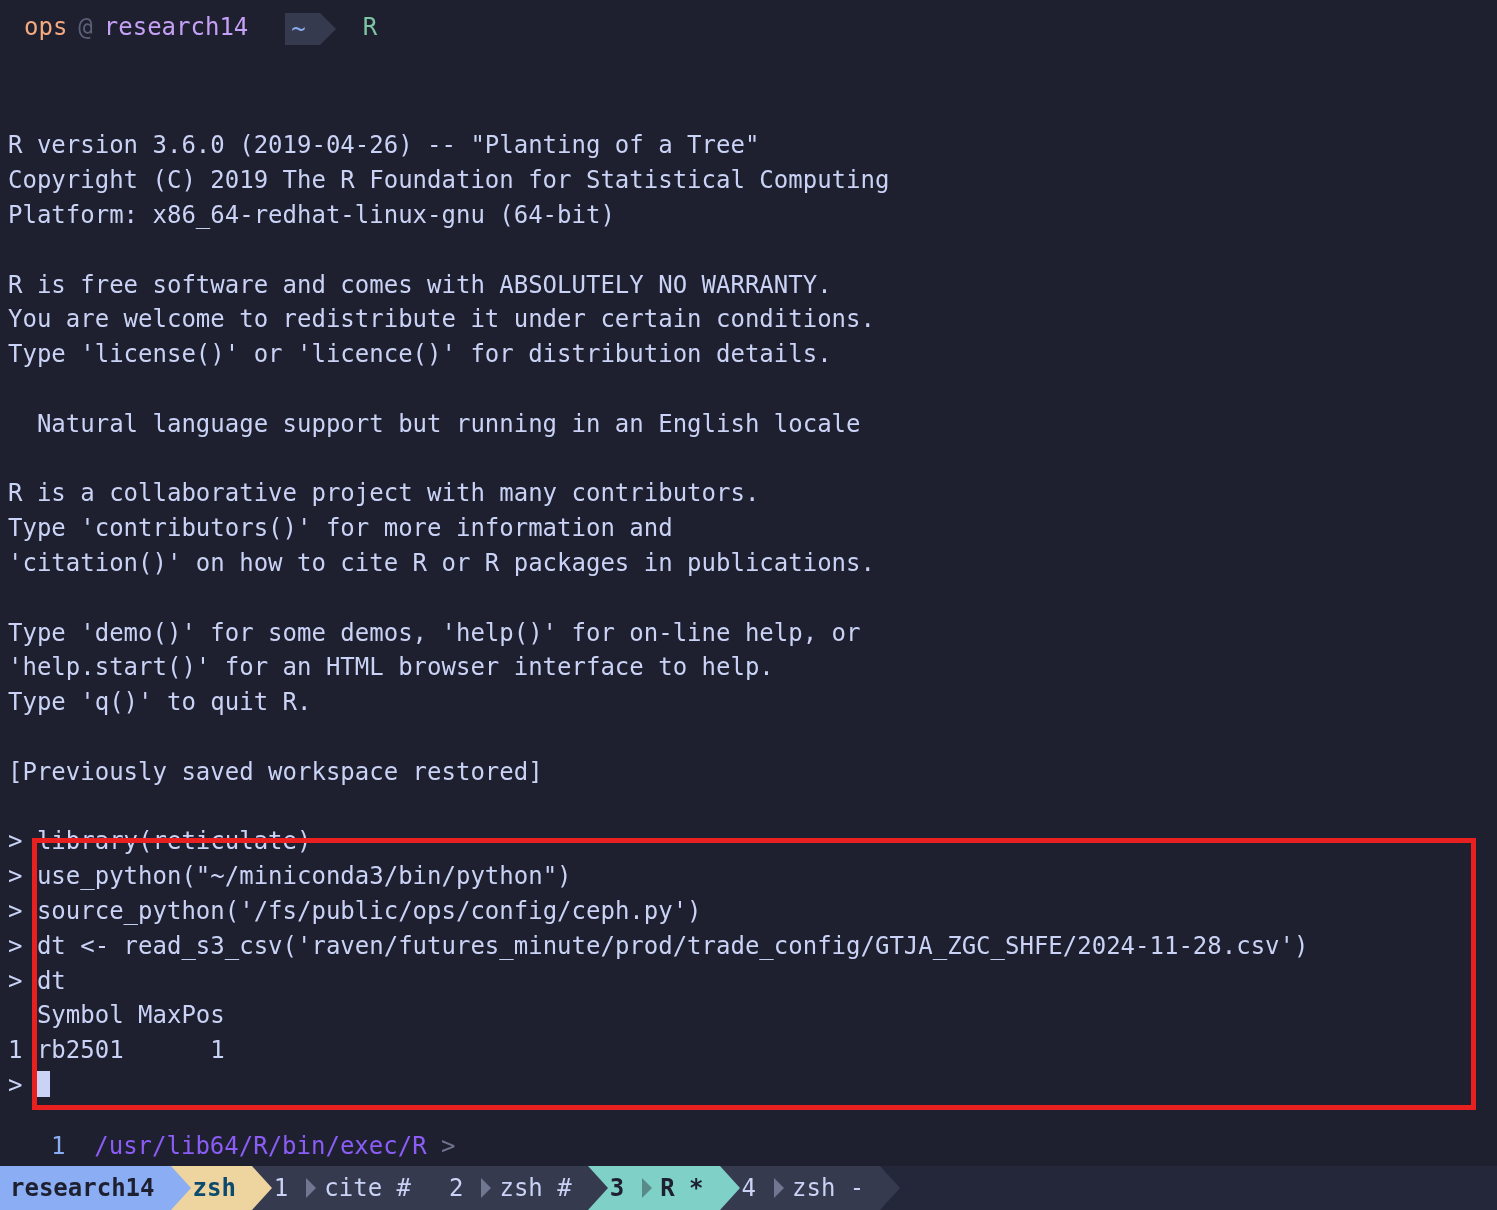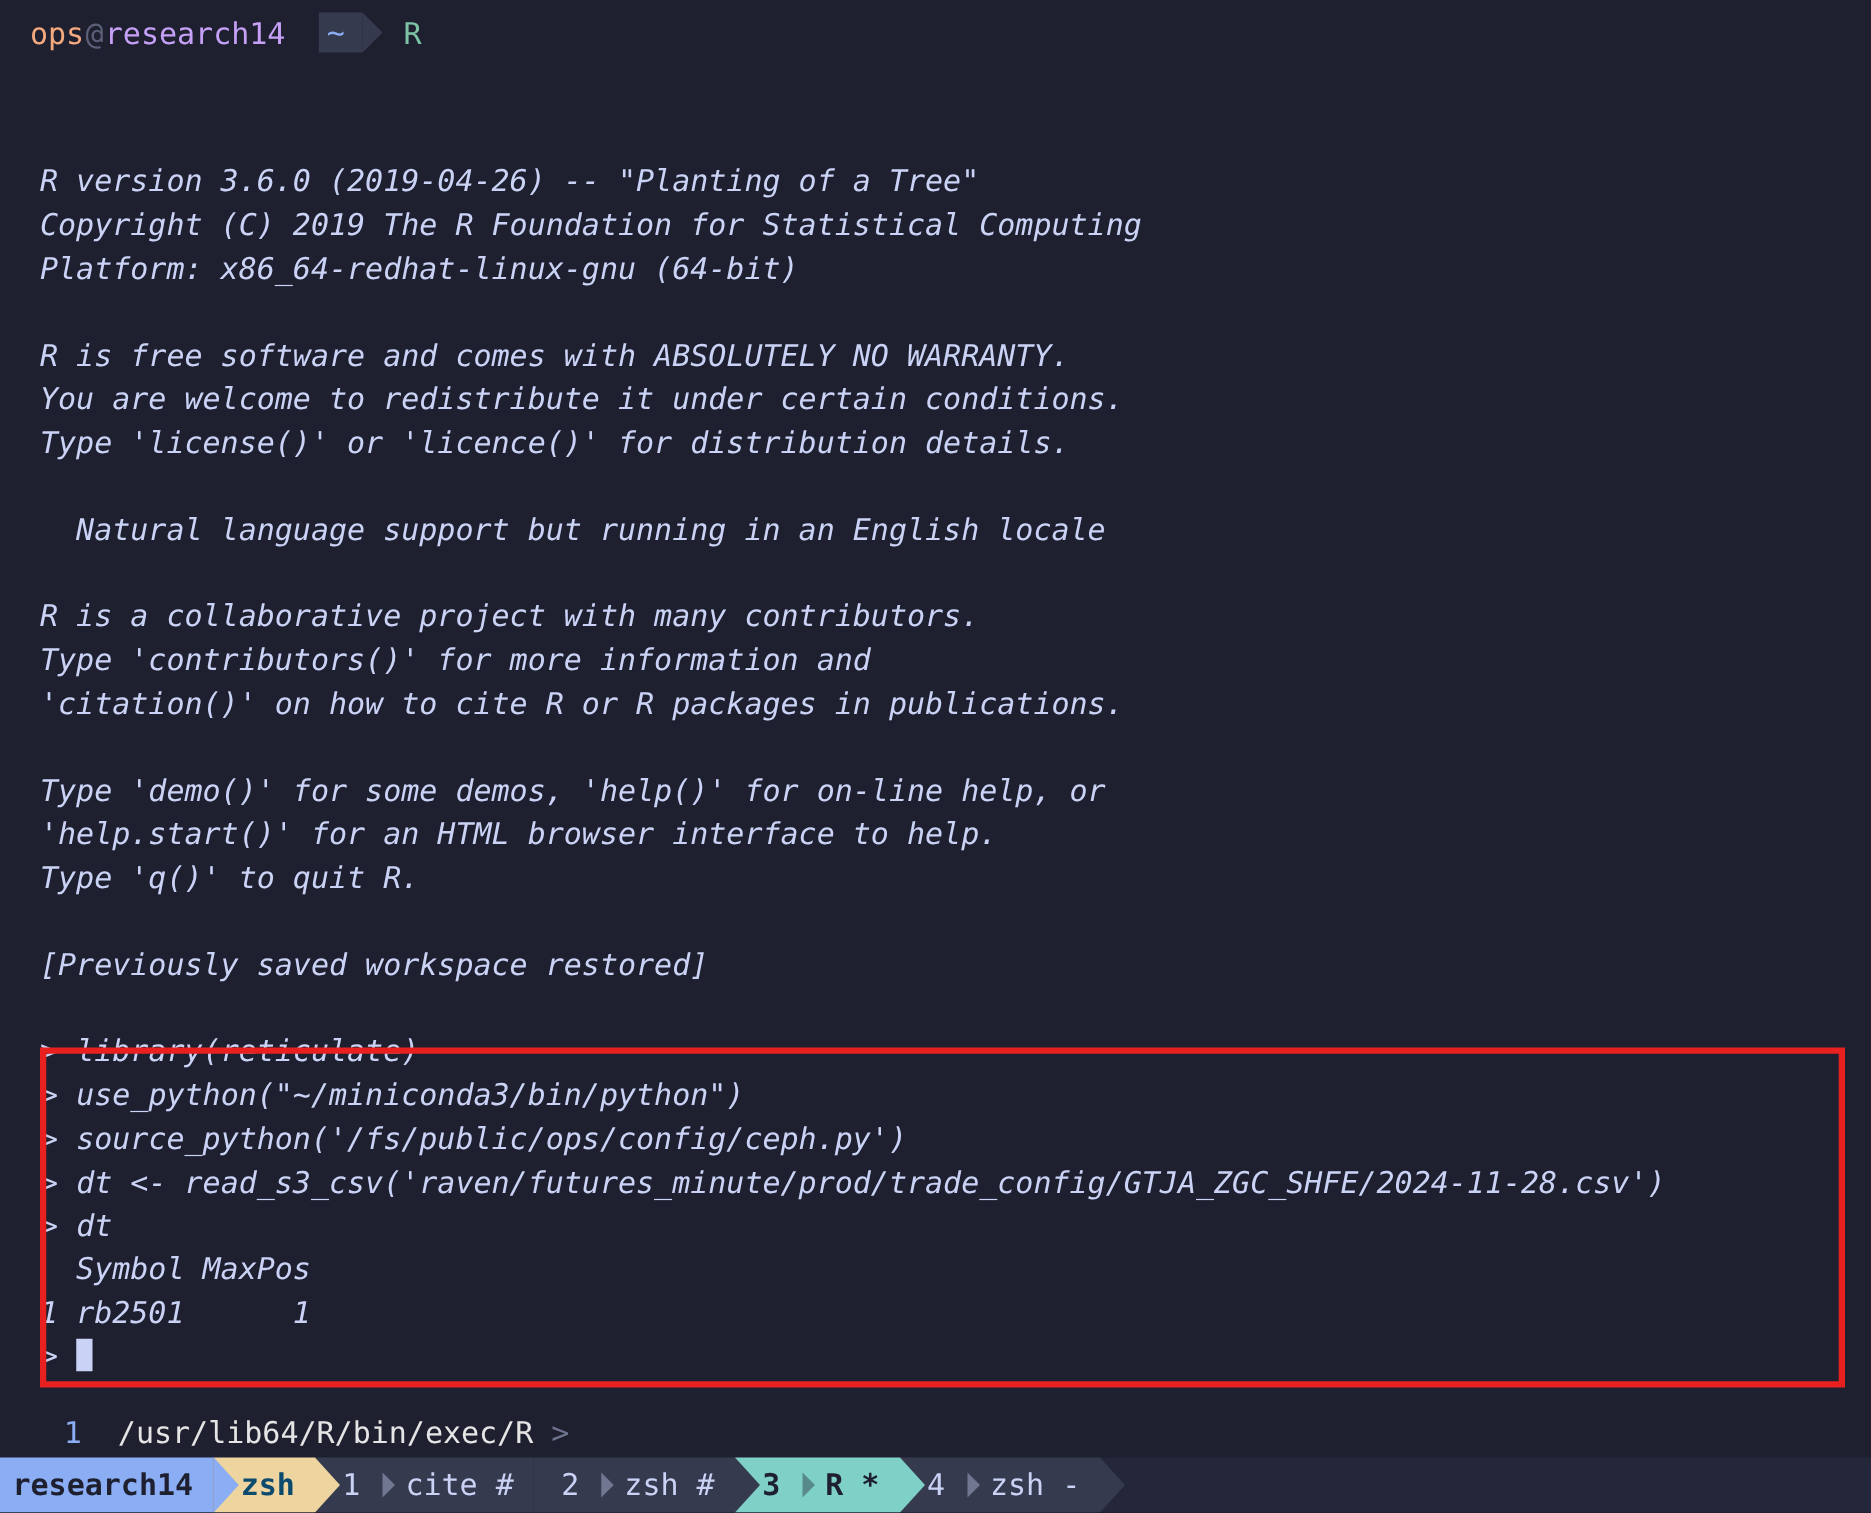--- a/index.html
+++ b/index.html
@@ -14,23 +14,23 @@
     overflow: hidden;
   }
   .screen {
     position: relative;
     width: 100%;
     height: 100%;
     padding: 0;
   }
   .top-bar {
     display: flex;
-    align-items: flex-start;
+    align-items: flex-end;
     padding: 10px 14px 4px 24px;
-    gap: 1px;
+    gap: 11px;
   }
   .user   { color: #f5a97f; }
   .at     { color: #5b6078; }
   .host   { color: #c6a0f6; }
   .pill {
     display: inline-block;
     background: #363a4f;
     color: #8aadf4;
     padding: 0 14px 0 6px;
     margin-left: 26px;
@@ -41,23 +41,22 @@
   .pill::after {
     content: "";
     position: absolute;
     right: -16px; top: 0;
     border-top: 16px solid transparent;
     border-bottom: 16px solid transparent;
     border-left: 16px solid #363a4f;
   }
   .cmd { color: #7dc4a4; margin-left: 32px; }
   .body {
-    padding: 10px 22px 0 32px;
+    padding: 10px 22px 0 8px;
     white-space: pre;
-    font-style: italic;
   }
   .prompt-gt { color: #cad3f5; }
   .red-box {
     position: absolute;
     left: 32px;
     top: 838px;
     width: 1444px;
     height: 272px;
     border: 5px solid #e82020;
     pointer-events: none;
@@ -71,21 +70,21 @@
     margin-bottom: 2px;
   }
   .status-line {
     position: absolute;
     left: 0; right: 0;
     bottom: 46px;
     padding-left: 22px;
     color: #6e738d;
   }
   .status-line .num { color: #8aadf4; }
-  .status-line .path { color: #e5e5e5; text-align: right; }
+  .status-line .path { color: #8b5cf6; text-align: right; }
   .bottom-bar {
     position: absolute;
     left: 0; right: 0; bottom: 0;
     height: 44px;
     display: flex;
     align-items: stretch;
     background: #24273a;
     font-size: 24px;
   }
   .seg {

